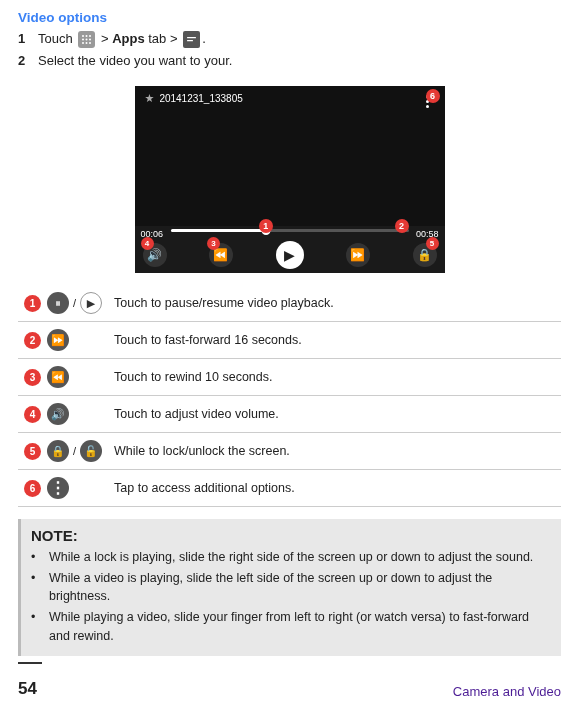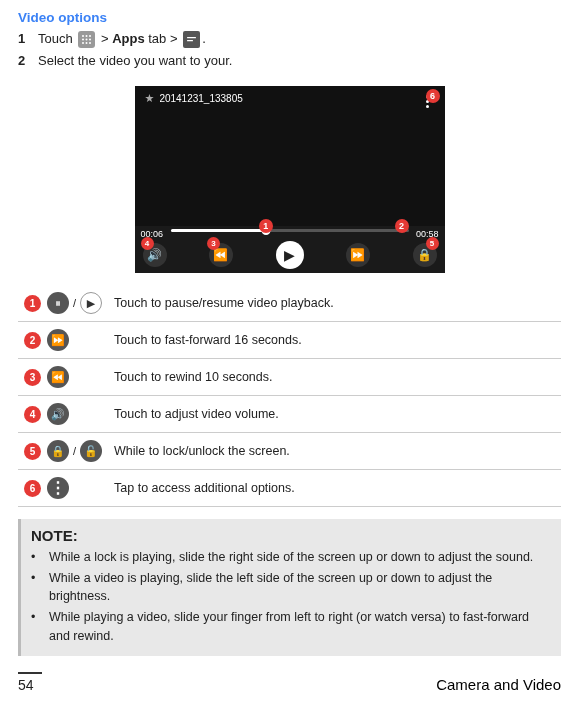--- a/index.html
+++ b/index.html
@@ -275,29 +275,29 @@
       margin-right: 4px;
     }
     .footer {
       display: flex;
       justify-content: space-between;
       align-items: flex-end;
       margin-top: auto;
       padding-top: 6px;
     }
     .page-num {
-      font-size: 14px;
-      font-weight: normal;
+      font-size: 17px;
+      font-weight: bold;
       border-top: 2px solid #333;
-      padding-top: 3px;
+      padding-top: 15px;
       min-width: 24px;
     }
     .footer-label {
-      font-size: 15px;
-      color: #000000;
+      font-size: 13px;
+      color: #4c1d95;
     }
     .icon-td {
       width: 80px;
     }
     .icon-row {
       display: flex;
       align-items: center;
       gap: 3px;
     }
   </style>

